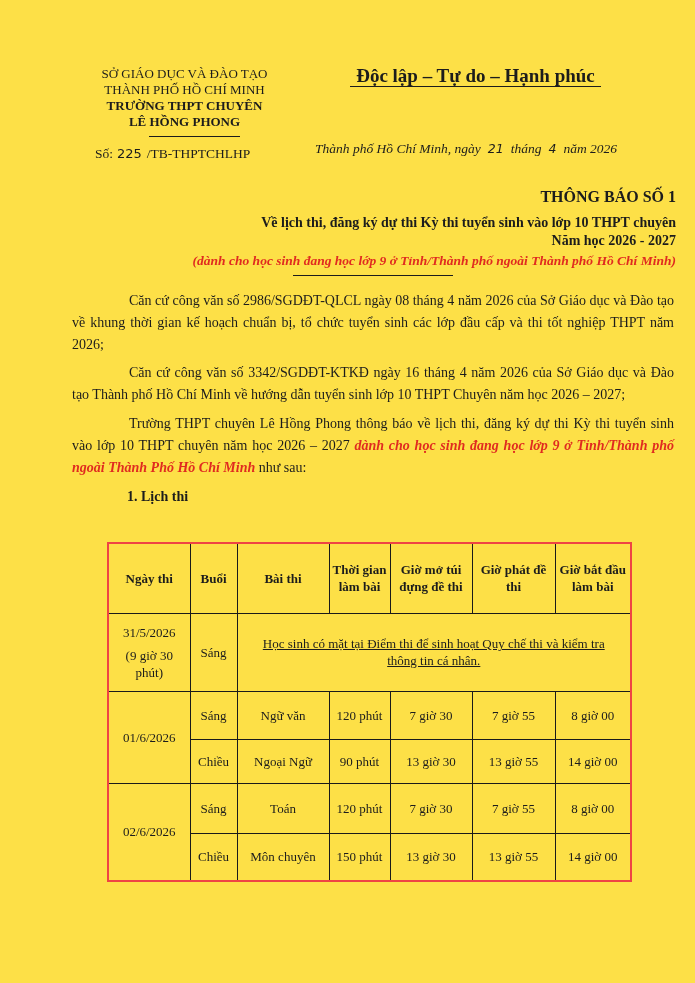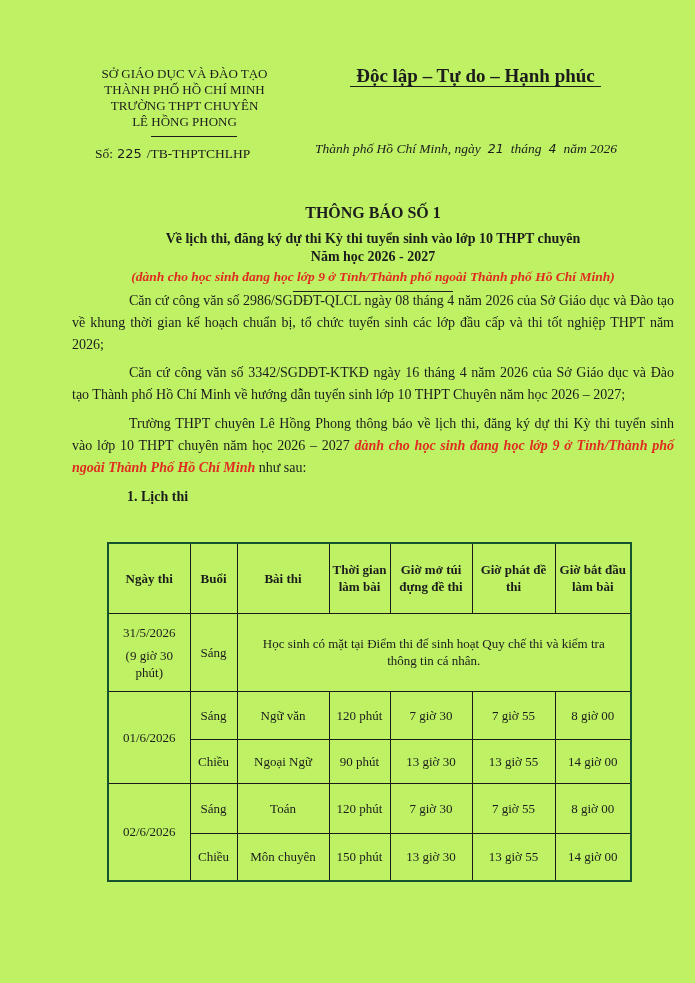--- a/index.html
+++ b/index.html
@@ -1,30 +1,30 @@
 <!DOCTYPE html>
 <html style="--accent-red: #e02b20;"><head>
 <meta charset="utf-8">
 <style>
   html,body{margin:0;padding:0;background:#ffffff;}
   .page{
     position:relative;
     width:695px;height:983px;
-    background:#bef264;
+    background:#fde047;
     font-family:"Liberation Serif","DejaVu Serif",serif;
     color:#1c1c1c;
     overflow:hidden;
   }
   .bold{font-weight:bold;}
   
   .header-left{
     position:absolute;left:62px;top:66px;width:245px;
     text-align:center;font-size:13px;line-height:16px;
   }
-  .header-left .org-school{font-weight:normal;}
+  .header-left .org-school{font-weight:bold;}
   .u-part{border-bottom:1.5px solid #1c1c1c;padding-bottom:7px;}
   .header-right{
     position:absolute;left:318px;top:66px;width:315px;
     text-align:center;font-size:13px;line-height:17px;
   }
   .motto{
     display:inline-block;font-size:19px;font-weight:bold;
     border-bottom:1.5px solid #1c1c1c;padding:1px 6px 2px;
   }
   .so-line{position:absolute;left:95px;top:146px;font-size:13.5px;}
@@ -34,57 +34,57 @@
   }
   .date-line{
     position:absolute;left:315px;top:141px;width:340px;
     text-align:left;font-style:italic;font-size:13.5px;
   }
   .fill-date{
     font-family:"DejaVu Sans","Liberation Sans",sans-serif;
     font-style:italic;font-size:12.5px;margin:0 7px;
   }
   
-  .title-block{position:absolute;left:70px;top:204px;width:606px;text-align:center;}
+  .title-block{position:absolute;left:70px;top:188px;width:606px;text-align:right;}
   .doc-title{font-size:16px;font-weight:bold;margin-bottom:8px;}
   .doc-sub{font-size:14px;font-weight:bold;line-height:18px;}
   .doc-note{
     font-size:13.5px;font-weight:bold;font-style:italic;
     color:var(--accent-red,#e02b20);margin-top:3px;
   }
   .title-divider{width:160px;height:0;border-top:1.5px solid #1c1c1c;margin:6px auto 0;}
   
   .body-text{position:absolute;left:70px;top:290px;width:606px;}
   .body-text p{
     margin:0 2px 7px;font-size:14px;line-height:21.8px;
     text-align:justify;text-indent:57px;
   }
   .red-inline{color:var(--accent-red,#e02b20);font-style:italic;font-weight:bold;}
   .sec-heading{font-size:14px;font-weight:bold;margin:11px 0 0 57px;}
   
   table.exam{
     position:absolute;left:107px;top:542px;
     border-collapse:collapse;table-layout:fixed;
     font-size:13px;color:#1c1c1c;
-    border:2px solid #14532d;
+    border:2px solid #ef4444;
   }
   table.exam th,table.exam td{
     border:1px solid #1a1a1a;
     text-align:center;vertical-align:middle;
     padding:2px 3px;line-height:17px;
     overflow:hidden;
   }
   table.exam th{font-weight:bold;}
   table.exam thead tr{height:70px;}
   table.exam tbody tr:nth-child(1){height:78px;}
   table.exam tbody tr:nth-child(2){height:48px;}
   table.exam tbody tr:nth-child(3){height:44px;}
   table.exam tbody tr:nth-child(4){height:50px;}
   table.exam tbody tr:nth-child(5){height:48px;}
-  .note-cell{padding:2px 12px !important;}
+  .note-cell{padding:2px 12px !important;text-decoration:underline;}
   .date-note{margin-top:6px;}
 </style>
 </head>
 <body>
 
 <div class="page">
 
   <div class="header-left">
     <div>SỞ GIÁO DỤC VÀ ĐÀO TẠO</div>
     <div>THÀNH PHỐ HỒ CHÍ MINH</div>

